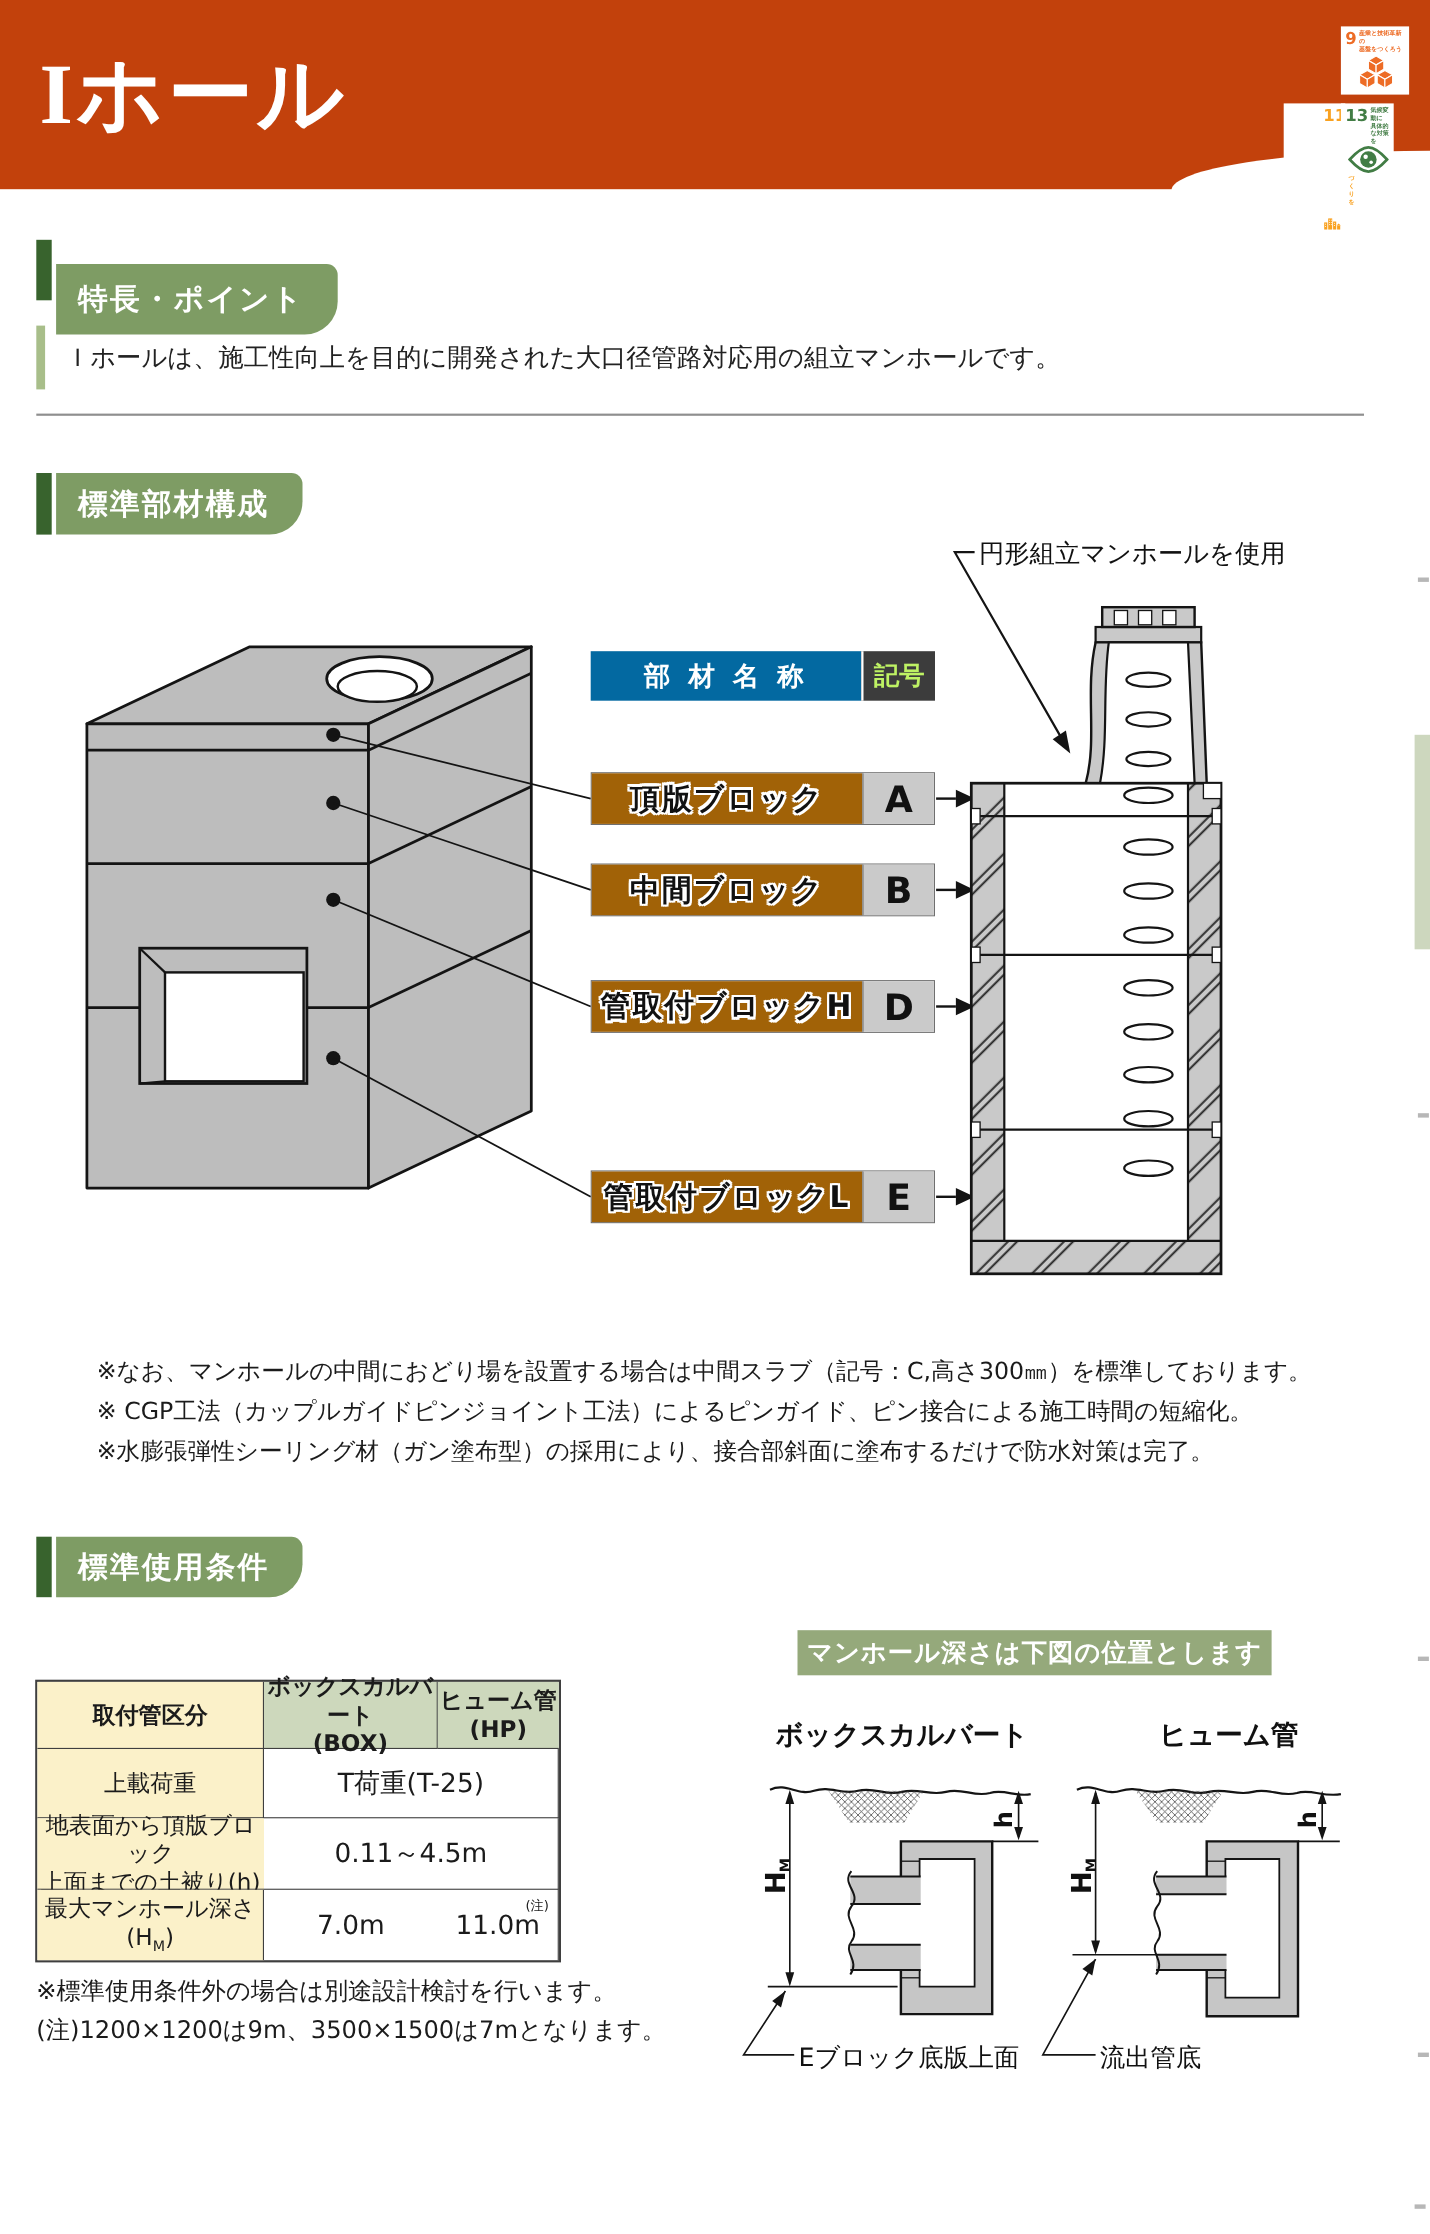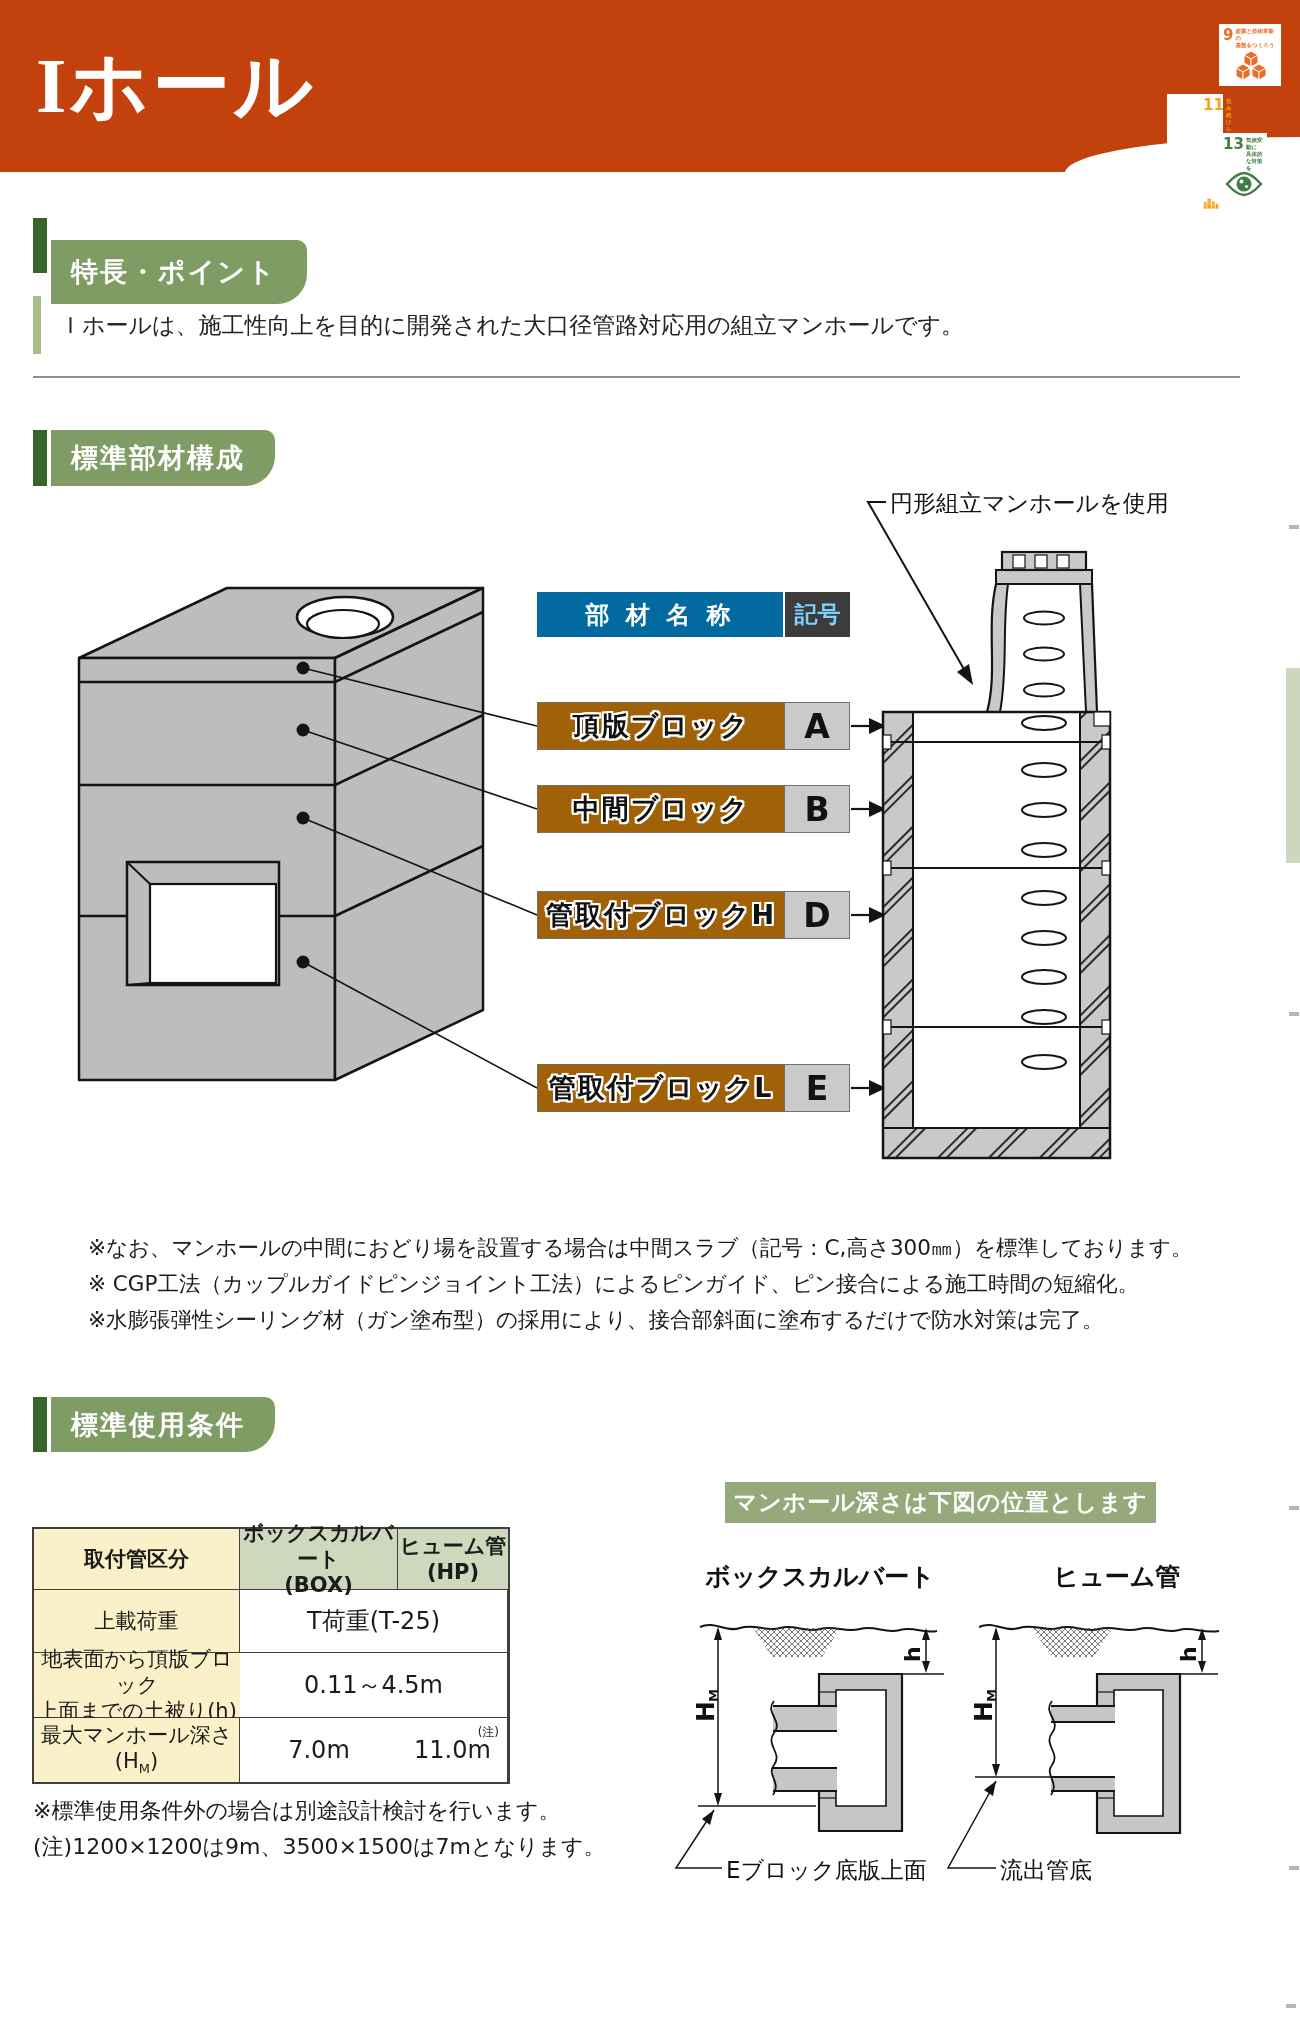--- a/index.html
+++ b/index.html
@@ -15,40 +15,40 @@
 
   
   .sdg{position:absolute;background:#fff;padding:4px 3px 2px 4px;box-sizing:border-box;
        display:flex;flex-direction:column;}
   .sdg-head{display:flex;gap:2px;align-items:flex-start;}
   .sdg-num{font-weight:bold;font-size:15px;line-height:0.95;}
   .sdg-txt{font-size:5.5px;font-weight:bold;line-height:1.25;}
   .sdg-icon{flex:1;display:flex;align-items:center;justify-content:center;}
   #sdg9 {left:1219px;top:24px;width:62px;height:62px;}
   #sdg11{left:1167px;top:94px;width:56px;height:66px;padding-left:36px;}
-  #sdg13{left:1219px;top:94px;width:48px;height:66px;margin-top:39px;}
+  #sdg13{left:1219px;top:94px;width:48px;height:66px;}
   .c-orange{color:#ED6C26;} .c-gold{color:#F9A11F;} .c-green{color:#427D45;}
 
   
   .sec-bar{position:absolute;left:33px;width:14px;background:#38632D;}
   .sec-badge{position:absolute;left:51px;background:#7E9C64;color:#fff;font-weight:bold;
              font-size:27px;display:flex;align-items:center;padding:0 30px 0 20px;
              border-radius:0 10px 30px 0;letter-spacing:2px;}
 
   
   .feature-body{position:absolute;left:33px;top:296px;width:1210px;height:58px;
                 border-left:8px solid #A8BE8A;padding-left:18px;display:flex;align-items:center;
                 font-size:23px;color:#222;box-sizing:border-box;}
   .rule{position:absolute;left:33px;top:376px;width:1207px;height:2px;background:#8f8f8f;}
 
   
   .plabel-hdr{position:absolute;left:537px;top:592px;width:313px;height:45px;display:flex;}
   .plabel-hdr .nm{width:246px;background:#0369a1;color:#fff;font-weight:bold;font-size:24px;
                   display:flex;align-items:center;justify-content:center;letter-spacing:4px;}
-  .plabel-hdr .sy{flex:1;background:#3C3C3C;color:#7dd3fc;font-weight:bold;font-size:23px;
+  .plabel-hdr .sy{flex:1;background:#3C3C3C;color:#bef264;font-weight:bold;font-size:23px;
                   display:flex;align-items:center;justify-content:center;border-left:2px solid #fff;}
   .plabel{position:absolute;left:537px;width:313px;height:48px;display:flex;
           border:1px solid #6f6f6f;box-sizing:border-box;}
   .plabel .nm{width:246px;background:#a16207;display:flex;align-items:center;justify-content:center;
               font-weight:bold;font-size:27px;color:#111;letter-spacing:2px;
               text-shadow:-2px -2px 0 #fff,2px -2px 0 #fff,-2px 2px 0 #fff,2px 2px 0 #fff,
                           -2px 0 0 #fff,2px 0 0 #fff,0 -2px 0 #fff,0 2px 0 #fff;}
   .plabel .sy{flex:1;background:#CACACA;display:flex;align-items:center;justify-content:center;
               font-weight:bold;font-size:33px;color:#111;border-left:1px solid #6f6f6f;}
 

